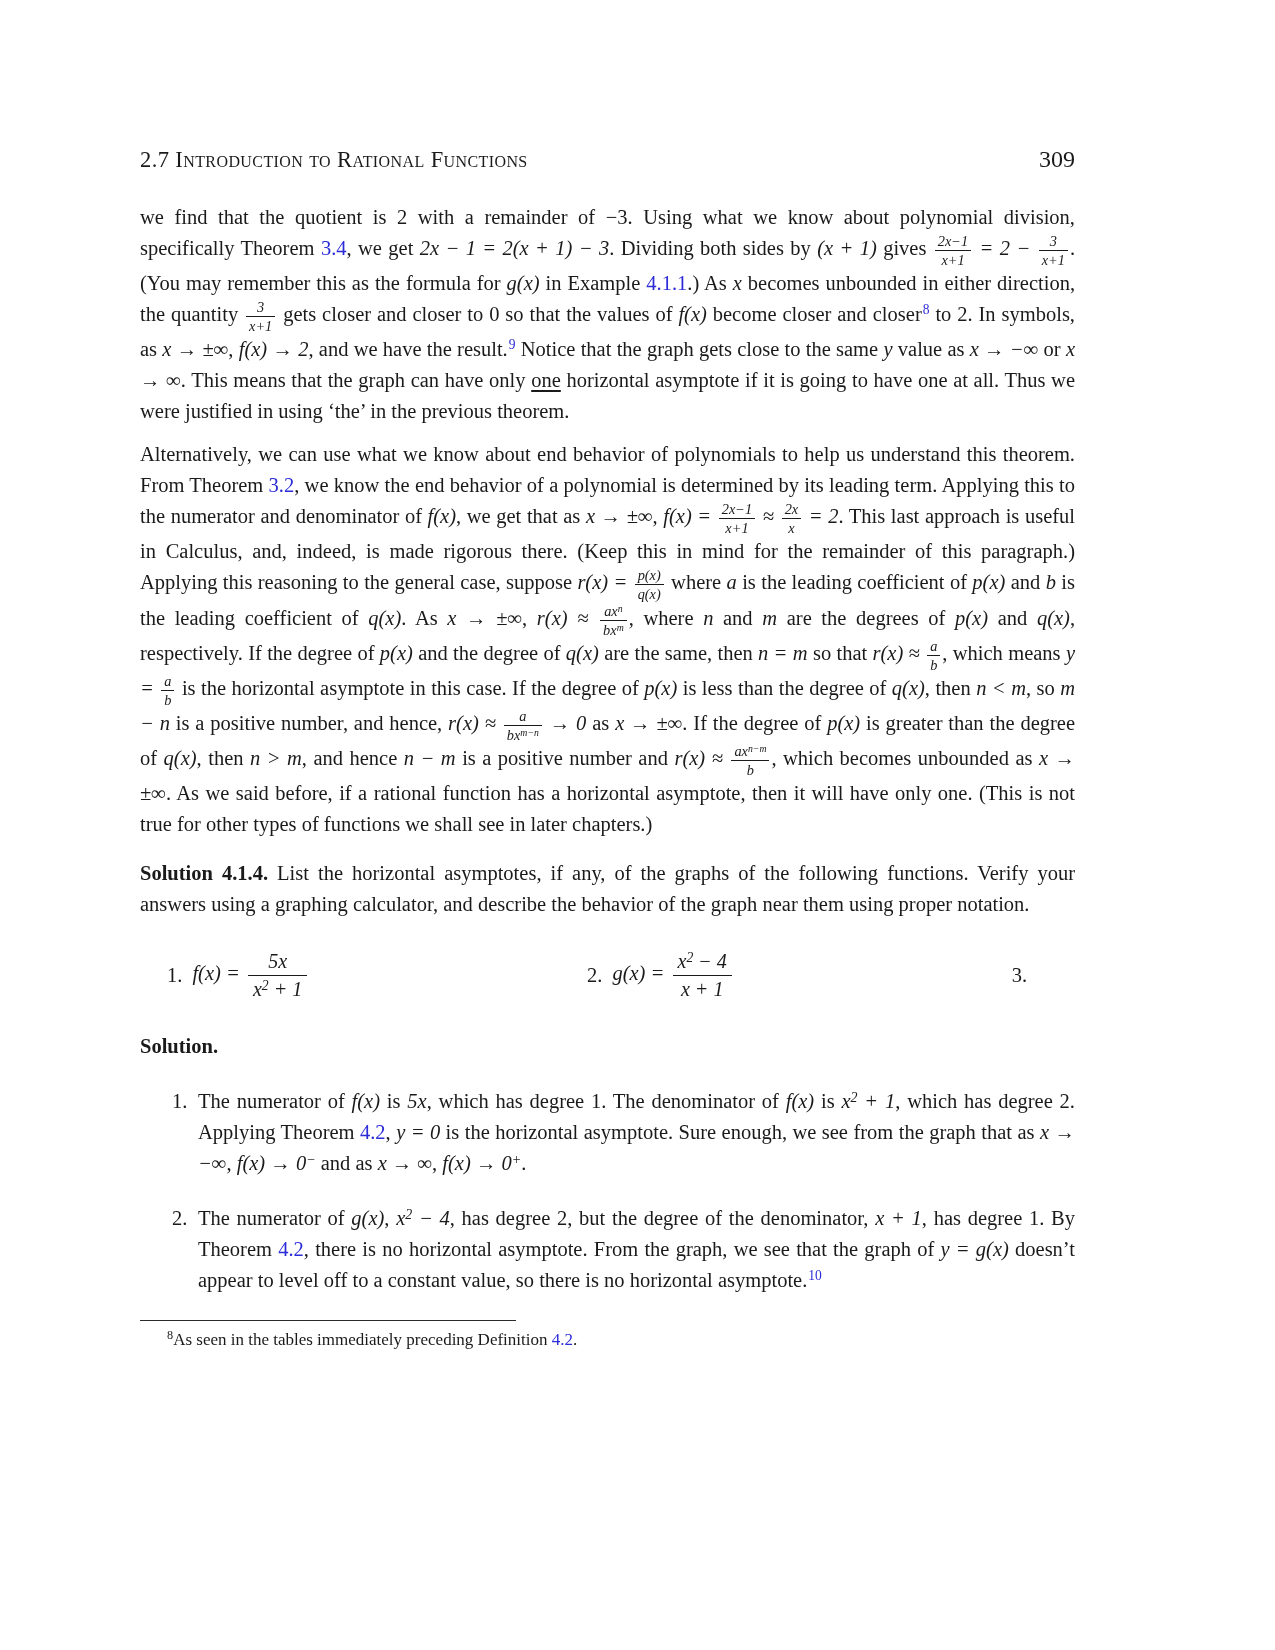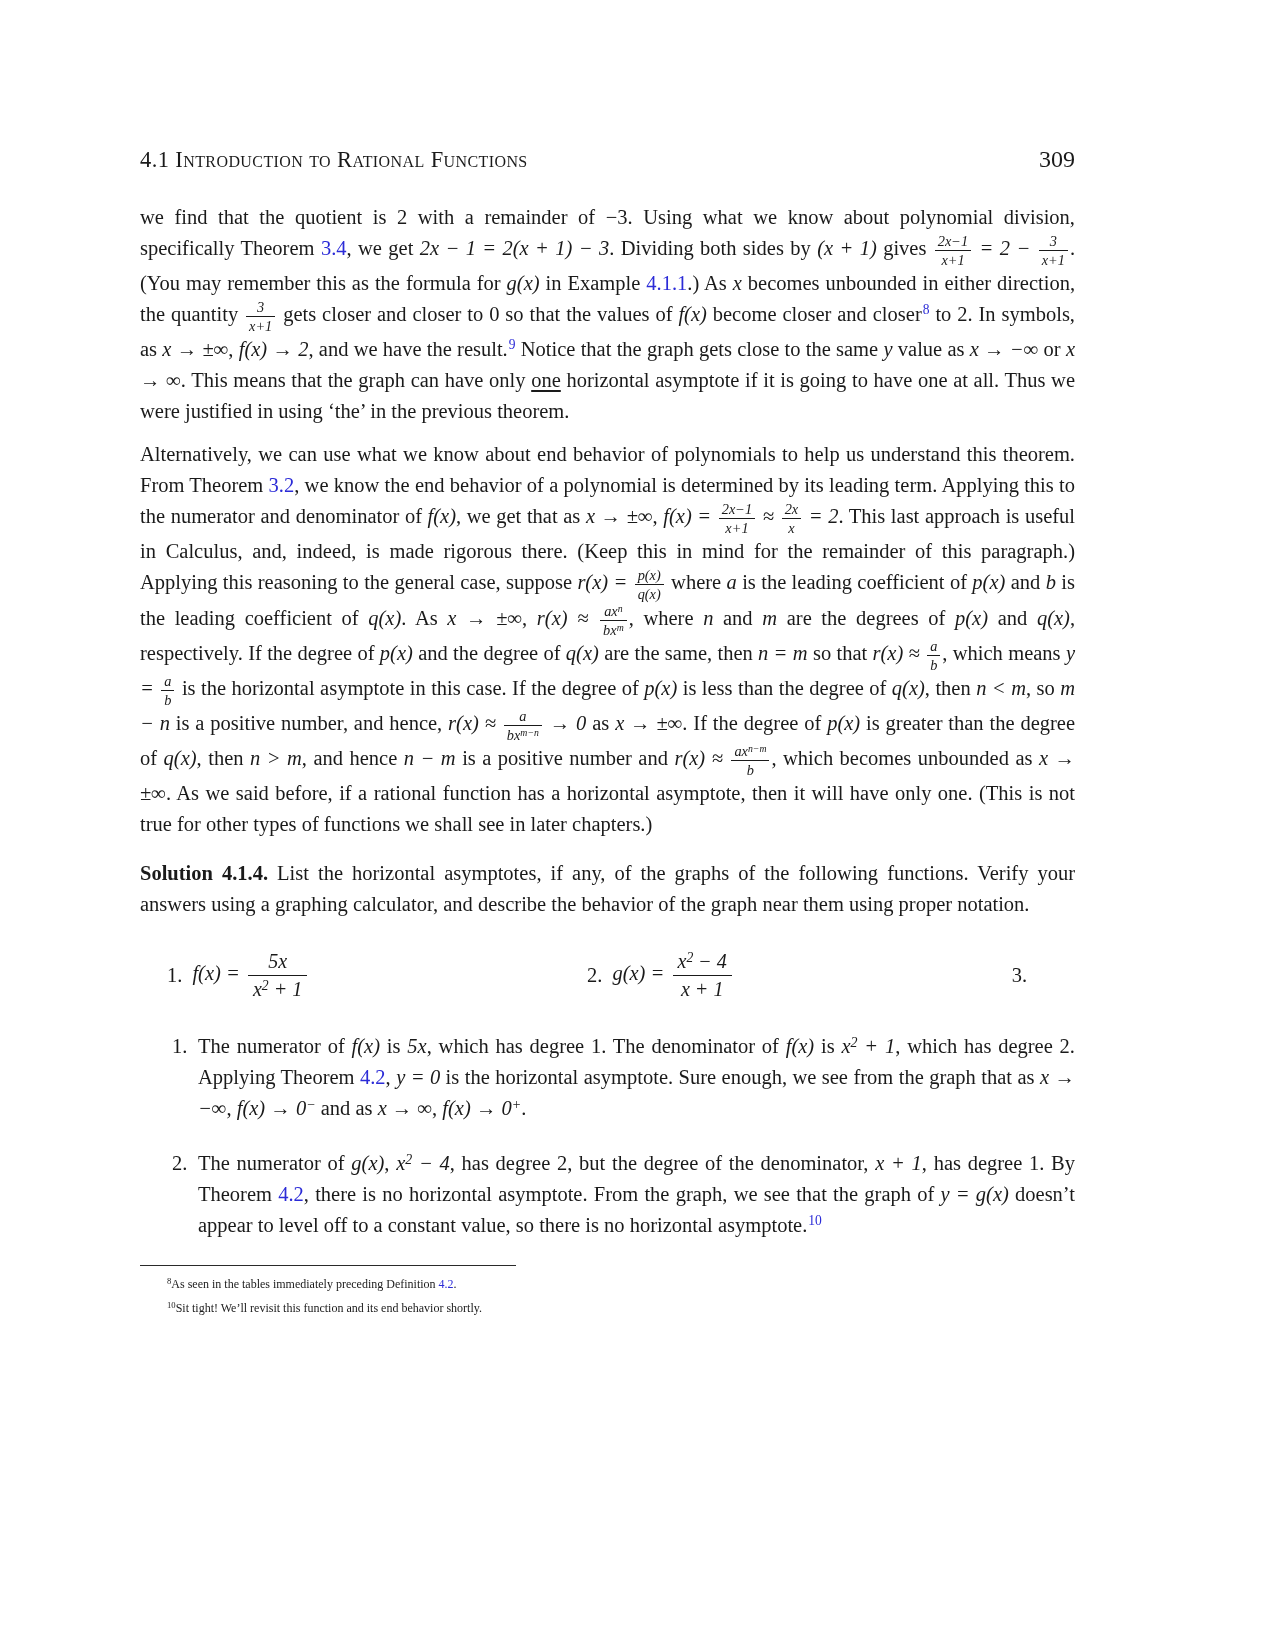--- a/index.html
+++ b/index.html
@@ -56,32 +56,32 @@
   .eqbody{font-style:italic;white-space:nowrap;}
   .eqbody .frac{font-size:.98em;line-height:1.15;margin:0 3px;}
   .eqbody .frac .num{padding:0 5px 2px;}
   .eqbody .frac .den{padding:2px 5px 0;}
   
   .solution-head{margin:0 0 24px;font-weight:700;}
   .sol-item{display:flex;margin:0 0 24px;}
   .sol-num{flex:none;width:26px;margin-left:32px;}
   .sol-body{flex:1;text-align:justify;}
   
-  .footnotes{margin-top:6px;font-size:12px;line-height:23.5px;}
+  .footnotes{margin-top:6px;font-size:17px;line-height:23.5px;}
   .fnrule{width:376px;border-top:1.6px solid #2a2a2a;margin:0 0 7px;}
   .fn{text-indent:27px;}
   .fnmark{font-size:.72em;vertical-align:.5em;line-height:0;}
 </style>
 </head>
 <body>
 
 <div class="page">
 
   <header class="hdr">
-    <span class="hdr-title">4.1 Introduction to Rational Functions</span>
+    <span class="hdr-title">2.7 Introduction to Rational Functions</span>
     <span class="hdr-page">309</span>
   </header>
 
   <main class="textcol">
 
     <p class="body-par">we find that the quotient is 2 with a remainder of −3.  Using what we know about polynomial division, specifically Theorem <span class="l">3.4</span>, we get <span class="m">2x − 1 = 2(x + 1) − 3</span>.  Dividing both sides by <span class="m">(x + 1)</span> gives <span class="frac"><span class="num">2x−1</span><span class="den">x+1</span></span><span class="m"> = 2 − </span><span class="frac"><span class="num">3</span><span class="den">x+1</span></span>.  (You may remember this as the formula for <span class="m">g(x)</span> in Example <span class="l">4.1.1</span>.)  As <span class="m">x</span> becomes unbounded in either direction, the quantity <span class="frac"><span class="num">3</span><span class="den">x+1</span></span> gets closer and closer to 0 so that the values of <span class="m">f(x)</span> become closer and closer<span class="sl">8</span> to 2.  In symbols, as <span class="m">x → ±∞</span>, <span class="m">f(x) → 2</span>, and we have the result.<span class="sl">9</span>  Notice that the graph gets close to the same <span class="m">y</span> value as <span class="m">x → −∞</span> or <span class="m">x → ∞</span>.  This means that the graph can have only <span class="u">one</span> horizontal asymptote if it is going to have one at all.  Thus we were justified in using ‘the’ in the previous theorem.</p>
 
     <p class="body-par par2">Alternatively, we can use what we know about end behavior of polynomials to help us understand this theorem.  From Theorem <span class="l">3.2</span>, we know the end behavior of a polynomial is determined by its leading term.  Applying this to the numerator and denominator of <span class="m">f(x)</span>, we get that as <span class="m">x → ±∞</span>, <span class="m">f(x) = </span><span class="frac"><span class="num">2x−1</span><span class="den">x+1</span></span><span class="m"> ≈ </span><span class="frac"><span class="num">2x</span><span class="den">x</span></span><span class="m"> = 2</span>.  This last approach is useful in Calculus, and, indeed, is made rigorous there. (Keep this in mind for the remainder of this paragraph.)  Applying this reasoning to the general case, suppose <span class="m">r(x) = </span><span class="frac"><span class="num">p(x)</span><span class="den">q(x)</span></span> where <span class="m">a</span> is the leading coefficient of <span class="m">p(x)</span> and <span class="m">b</span> is the leading coefficient of <span class="m">q(x)</span>.  As <span class="m">x → ±∞</span>, <span class="m">r(x) ≈ </span><span class="frac"><span class="num">ax<sup>n</sup></span><span class="den">bx<sup>m</sup></span></span>, where <span class="m">n</span> and <span class="m">m</span> are the degrees of <span class="m">p(x)</span> and <span class="m">q(x)</span>, respectively. If the degree of <span class="m">p(x)</span> and the degree of <span class="m">q(x)</span> are the same, then <span class="m">n = m</span> so that <span class="m">r(x) ≈ </span><span class="frac"><span class="num">a</span><span class="den">b</span></span>, which means <span class="m">y = </span><span class="frac"><span class="num">a</span><span class="den">b</span></span> is the horizontal asymptote in this case.  If the degree of <span class="m">p(x)</span> is less than the degree of <span class="m">q(x)</span>, then <span class="m">n &lt; m</span>, so <span class="m">m − n</span> is a positive number, and hence, <span class="m">r(x) ≈ </span><span class="frac"><span class="num">a</span><span class="den">bx<sup>m−n</sup></span></span><span class="m"> → 0</span> as <span class="m">x → ±∞</span>.  If the degree of <span class="m">p(x)</span> is greater than the degree of <span class="m">q(x)</span>, then <span class="m">n &gt; m</span>, and hence <span class="m">n − m</span> is a positive number and <span class="m">r(x) ≈ </span><span class="frac"><span class="num">ax<sup>n−m</sup></span><span class="den">b</span></span>, which becomes unbounded as <span class="m">x → ±∞</span>.  As we said before, if a rational function has a horizontal asymptote, then it will have only one.  (This is not true for other types of functions we shall see in later chapters.)</p>
 
     <p class="body-par example"><span class="b">Solution 4.1.4.</span>  List the horizontal asymptotes, if any, of the graphs of the following functions. Verify your answers using a graphing calculator, and describe the behavior of the graph near them using proper notation.</p>
@@ -93,31 +93,31 @@
       </div>
       <div class="eq">
         <span class="eqlabel">2.</span>
         <span class="eqbody"><span class="m">g(x) = </span><span class="frac"><span class="num">x<sup>2</sup> − 4</span><span class="den">x + 1</span></span></span>
       </div>
       <div class="eq">
         <span class="eqlabel">3.</span>
       </div>
     </div>
 
+    <p class="solution-head">Solution.</p>
 
     <div class="sol-item">
       <span class="sol-num">1.</span>
       <div class="sol-body">The numerator of <span class="m">f(x)</span> is <span class="m">5x</span>, which has degree 1.  The denominator of <span class="m">f(x)</span> is <span class="m">x<sup>2</sup> + 1</span>, which has degree 2.  Applying Theorem <span class="l">4.2</span>, <span class="m">y = 0</span> is the horizontal asymptote.  Sure enough, we see from the graph that as <span class="m">x → −∞</span>, <span class="m">f(x) → 0<sup>−</sup></span> and as <span class="m">x → ∞</span>, <span class="m">f(x) → 0<sup>+</sup></span>.</div>
     </div>
 
     <div class="sol-item">
       <span class="sol-num">2.</span>
       <div class="sol-body">The numerator of <span class="m">g(x)</span>, <span class="m">x<sup>2</sup> − 4</span>, has degree 2, but the degree of the denominator, <span class="m">x + 1</span>, has degree 1.  By Theorem <span class="l">4.2</span>, there is no horizontal asymptote.  From the graph, we see that the graph of <span class="m">y = g(x)</span> doesn’t appear to level off to a constant value, so there is no horizontal asymptote.<span class="sl">10</span></div>
     </div>
 
     <div class="footnotes">
       <div class="fnrule"></div>
       <div class="fn"><sup class="fnmark">8</sup><span>As seen in the tables immediately preceding Definition <span class="l">4.2</span>.</span></div>
-      <div class="fn"><sup class="fnmark">10</sup><span>Sit tight!  We’ll revisit this function and its end behavior shortly.</span></div>
     </div>
 
   </main>
 </div>
 
 </body></html>

